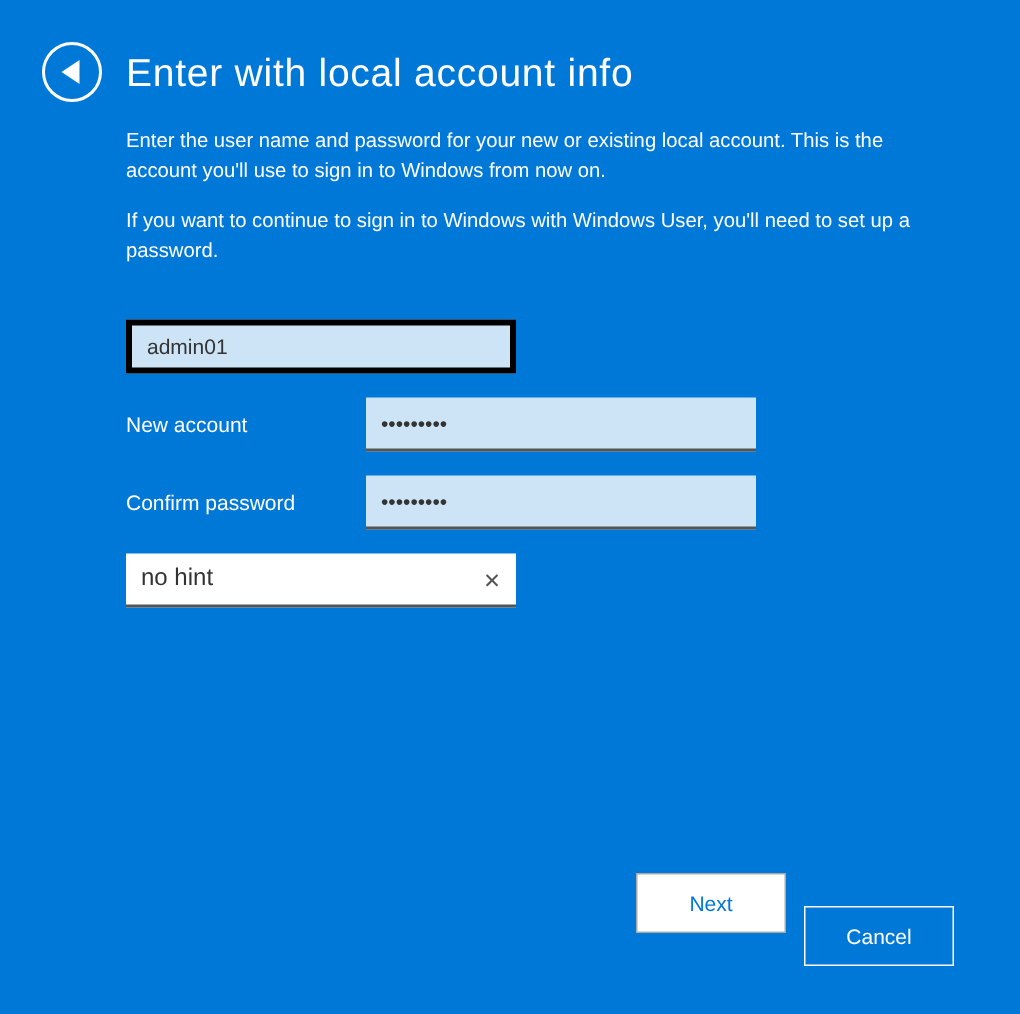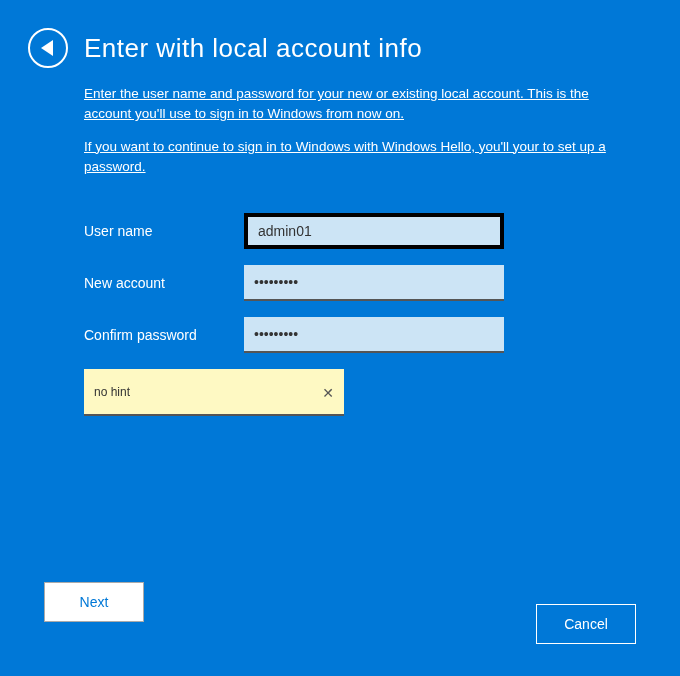--- a/index.html
+++ b/index.html
@@ -59,21 +59,20 @@
       color: white;
       letter-spacing: 0.5px;
     }
 
     
     .description {
       padding: 0 44px 0 84px;
       font-size: 13.5px;
       line-height: 1.5;
       color: white;
-      text-decoration: underline;
     }
 
     .description p {
       margin-bottom: 12px;
     }
 
     
     .form-area {
       padding: 24px 44px 0 84px;
       flex: 1;
@@ -109,26 +108,26 @@
       background: #cce4f5;
     }
 
     .hint-input-wrapper {
       position: relative;
       width: 260px;
     }
 
     .hint-input {
       width: 100%;
-      height: 47px;
-      background: #fef9c3;
+      height: 36px;
+      background: #ffffff;
       border: none;
       border-bottom: 2px solid #555;
       padding: 0 32px 0 10px;
-      font-size: 12px;
+      font-size: 16px;
       color: #333;
       outline: none;
     }
 
     .clear-btn {
       position: absolute;
       right: 6px;
       top: 50%;
       transform: translateY(-50%);
       background: none;
@@ -139,21 +138,21 @@
       display: flex;
       align-items: center;
       justify-content: center;
       width: 20px;
       height: 20px;
     }
 
     
     .button-area {
       display: flex;
-      justify-content: space-between;
+      justify-content: flex-end;
       align-items: center;
       padding: 0 44px 32px 44px;
       gap: 12px;
     }
 
     .btn {
       width: 100px;
       height: 40px;
       font-size: 14px;
       cursor: pointer;
@@ -180,27 +179,26 @@
 
   <div class="header">
     <button class="back-button">
       <div class="back-arrow"></div>
     </button>
     <h1 class="page-title">Enter with local account info</h1>
   </div>
 
   <div class="description">
     <p>Enter the user name and password for your new or existing local account. This is the account you'll use to sign in to Windows from now on.</p>
-    <p>If you want to continue to sign in to Windows with Windows Hello, you'll your to set up a password.</p>
+    <p>If you want to continue to sign in to Windows with Windows User, you'll need to set up a password.</p>
   </div>
 
   <div class="form-area">
 
     <div class="form-row">
-      <label class="form-label">User name</label>
       <input type="text" class="form-input highlighted" value="admin01" style="">
     </div>
 
     <div class="form-row">
       <label class="form-label">New account</label>
       <input type="password" class="form-input" value="123456789" style="">
     </div>
 
     <div class="form-row">
       <label class="form-label">Confirm password</label>

